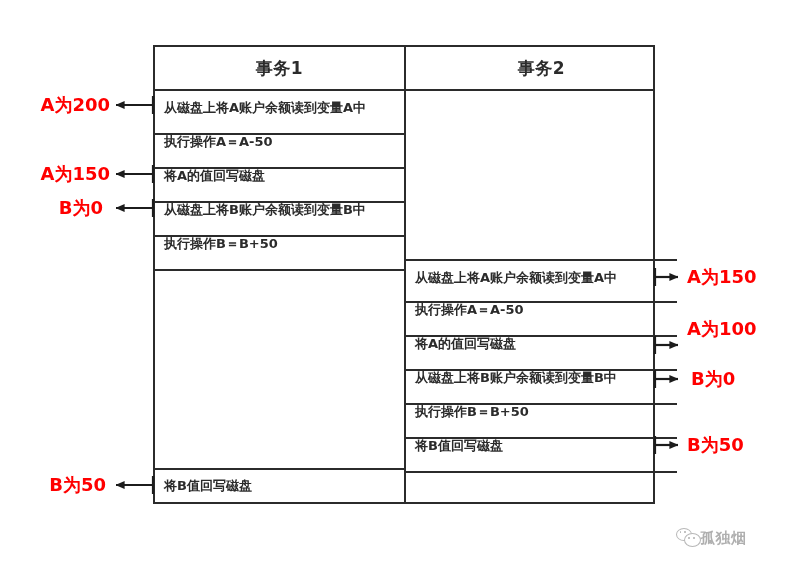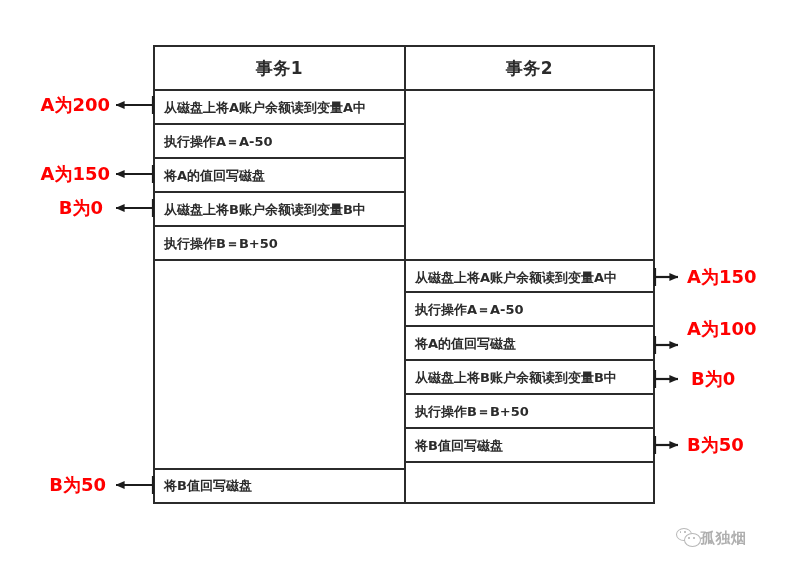--- a/index.html
+++ b/index.html
@@ -51,42 +51,42 @@
     background: #2b2b2b;
   }
 
   .col {
     position: absolute;
     top: 0;
     width: 249px;
     height: 455px;
   }
   .col-left  { left: 0; }
-  .col-right { left: 251px; width: 247px; }
+  .col-right { left: 251px; width: 247px; padding-left: 24px; }
 
   .col-head {
     position: absolute;
     top: 0;
     left: 0;
     right: 0;
     height: 42px;
     line-height: 42px;
     text-align: center;
     font-size: 17px;
     font-weight: bold;
     color: #2b2b2b;
     letter-spacing: 0.5px;
     border-radius: 18px;
   }
 
   .cell {
     position: absolute;
     left: 0;
     right: 0;
-    height: 34px;
+    height: 44px;
     line-height: 34px;
     font-size: 13px;
     font-weight: bold;
     color: #2b2b2b;
     padding-left: 9px;
     box-sizing: border-box;
     border-bottom: 2px solid #2b2b2b;
     white-space: nowrap;
     overflow: hidden;
   }

